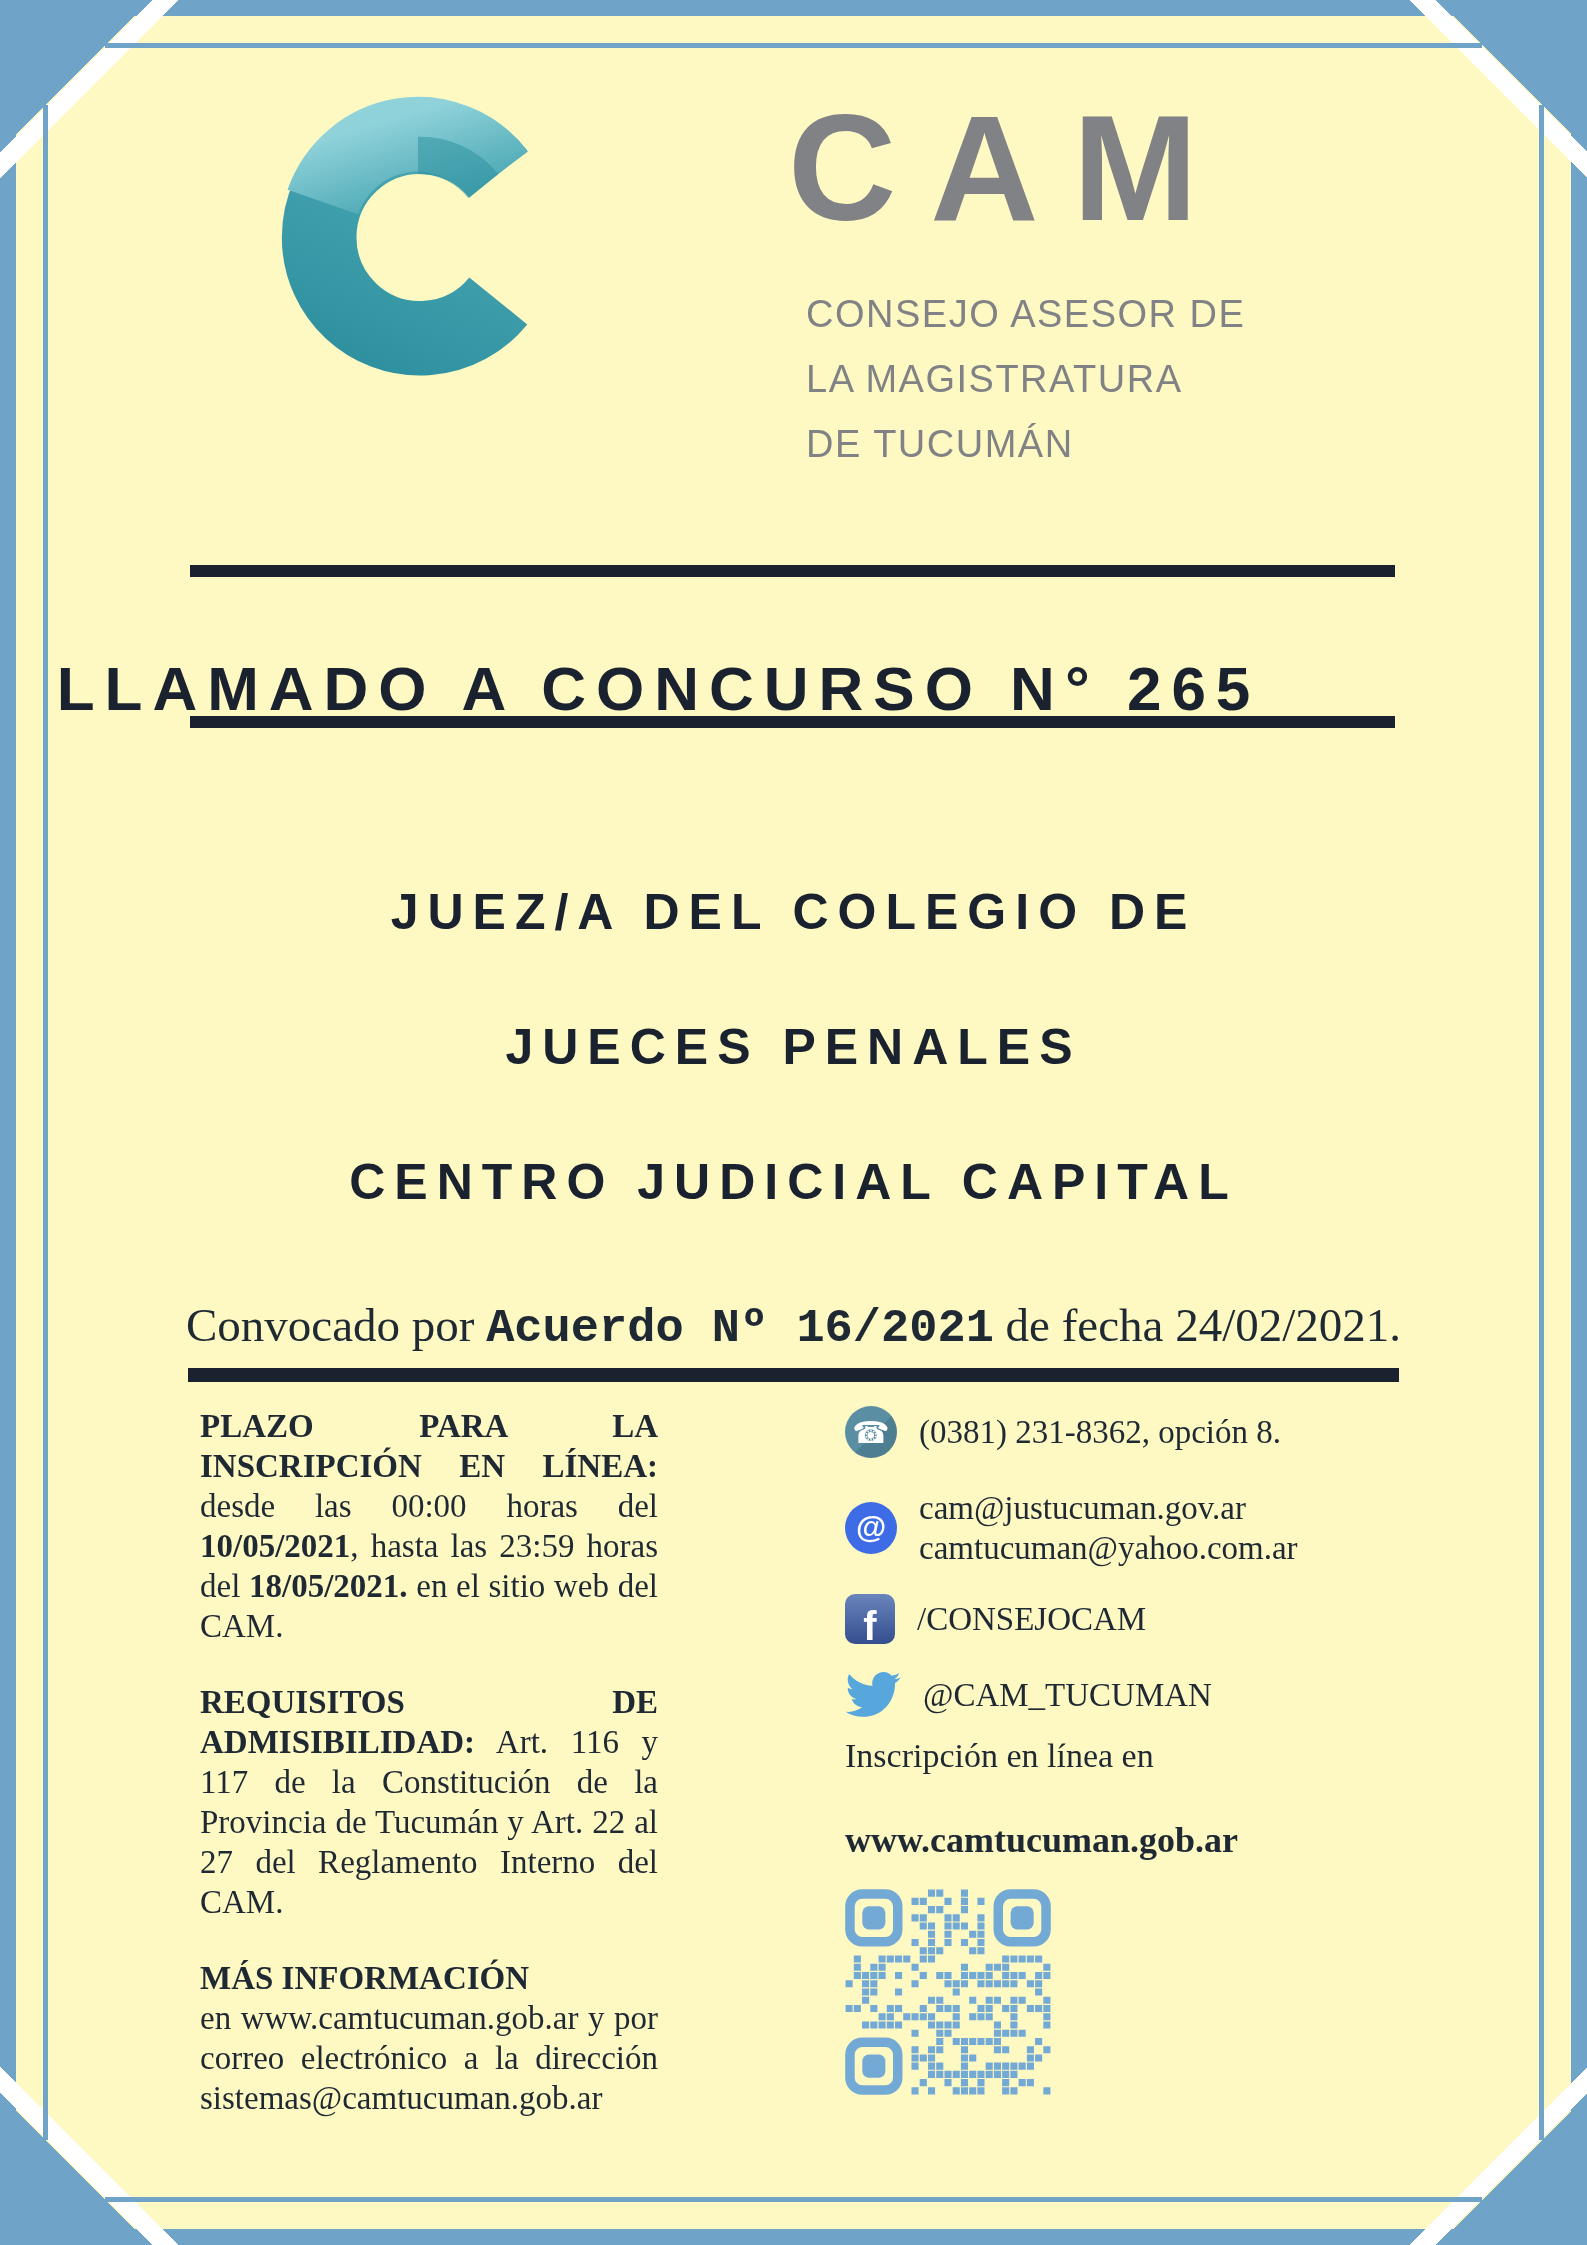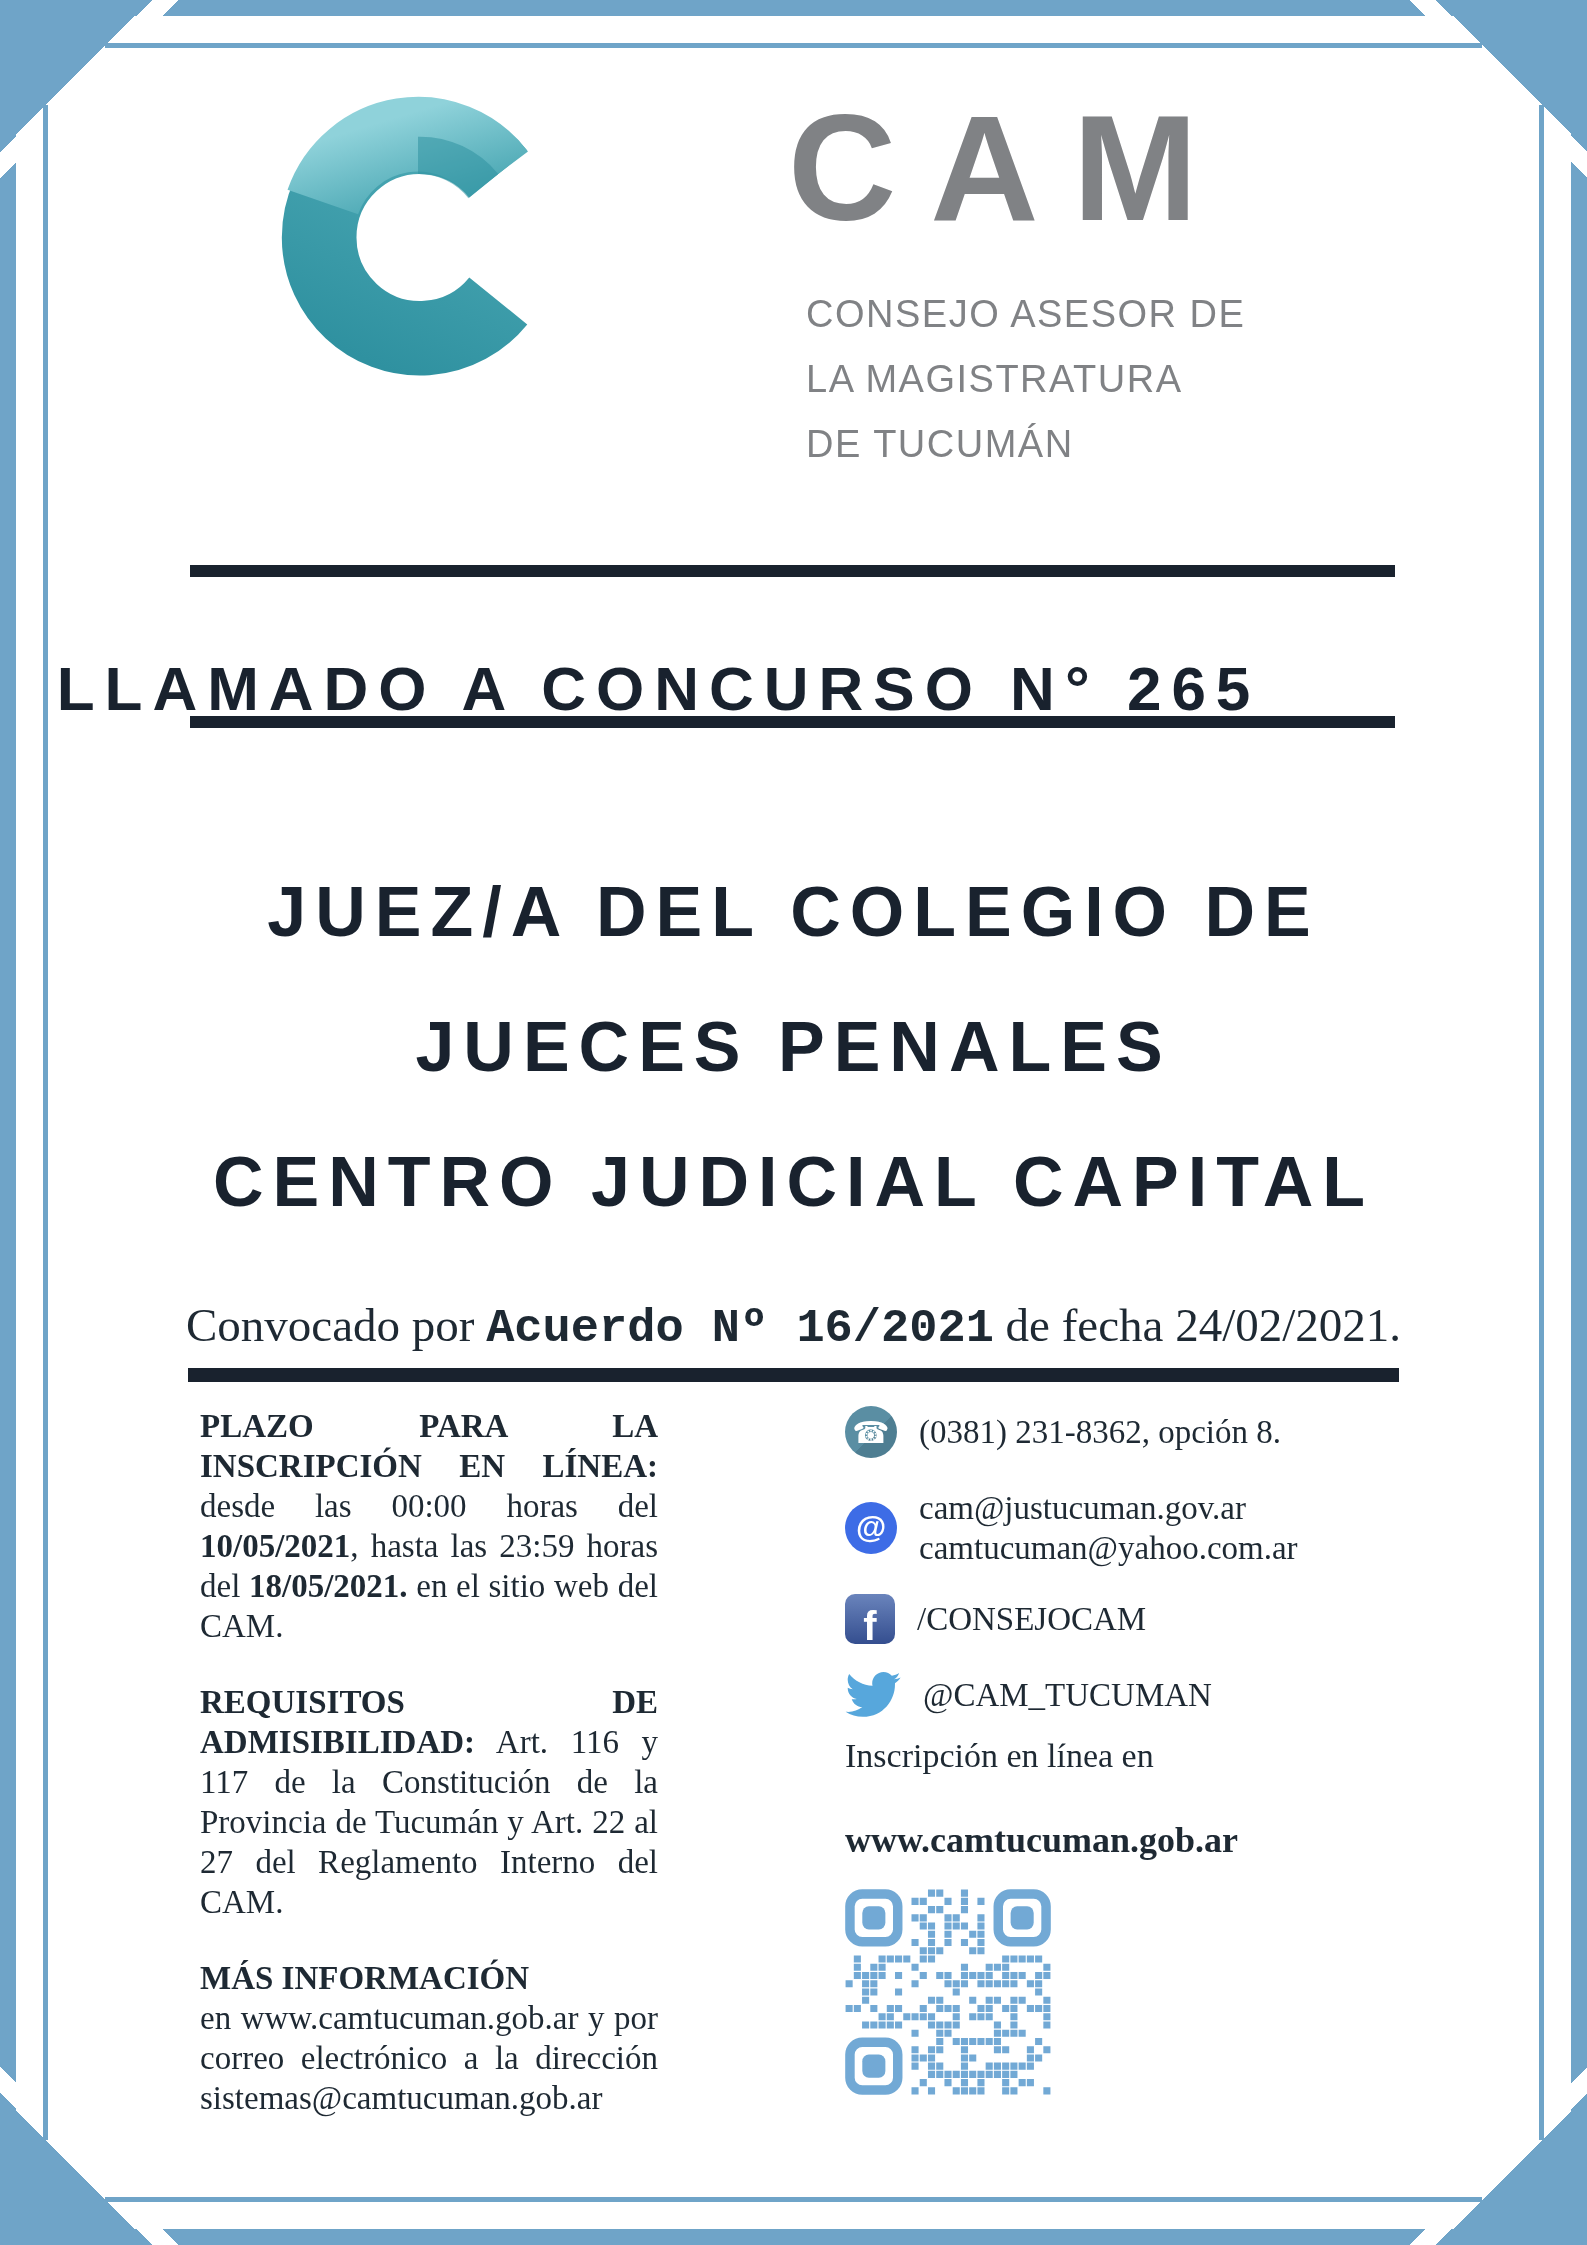--- a/index.html
+++ b/index.html
@@ -1,19 +1,19 @@
 <!DOCTYPE html>
 <html style="--frame-blue: #6FA4C8; --heading-navy: #19222E; --body-ink: #1E2933; --logo-gray: #808285; --teal-light: #8FD2DA; --teal-mid: #4AA7B3; --teal-dark: #2F91A0; --phone-icon-bg: #5A8EA3; --email-icon-bg: #3D6CE6; --facebook-blue-top: #6A84BC; --facebook-blue-bottom: #344E8F; --twitter-blue: #57A7DC; --qr-blue: #72A9D5;"><head>
 <meta charset="utf-8">
 <style>
   html,body{margin:0;padding:0;background:#e9eef2;}
   .poster{
     position:relative;
     width:1587px;height:2245px;
-    background:#ffffff;
+    background:#fef9c3;
     overflow:hidden;
     font-family:"Liberation Serif","DejaVu Serif",serif;
   }
   .frame{position:absolute;left:0;top:0;width:1587px;height:2245px;pointer-events:none;}
   .f-blue{fill:var(--frame-blue,#6FA4C8);}
   .f-white{fill:#ffffff;}
 
   
   .logo-c{position:absolute;left:278px;top:80px;width:280px;height:300px;}
   .logo-acronym{
@@ -40,21 +40,21 @@
     font-family:"Liberation Sans","DejaVu Sans",sans-serif;
     font-weight:bold;font-size:62px;letter-spacing:10px;
     color:var(--heading-navy,#19222E);white-space:nowrap;
   }
 
   
   .position-title{
     position:absolute;left:0;top:845px;width:1587px;
     text-align:center;
     font-family:"Liberation Sans","DejaVu Sans",sans-serif;
-    font-weight:bold;font-size:70px;line-height:135px;letter-spacing:9px;
+    font-weight:bold;font-size:50px;line-height:135px;letter-spacing:9px;
     color:var(--heading-navy,#19222E);white-space:nowrap;
   }
 
   
   .convocation{
     position:absolute;left:0;top:1296px;width:1587px;margin:0;
     text-align:center;font-size:47px;line-height:58px;
     color:var(--body-ink,#1E2933);
   }
   .convocation b{font-weight:bold;font-family:Liberation Mono, monospace;}

